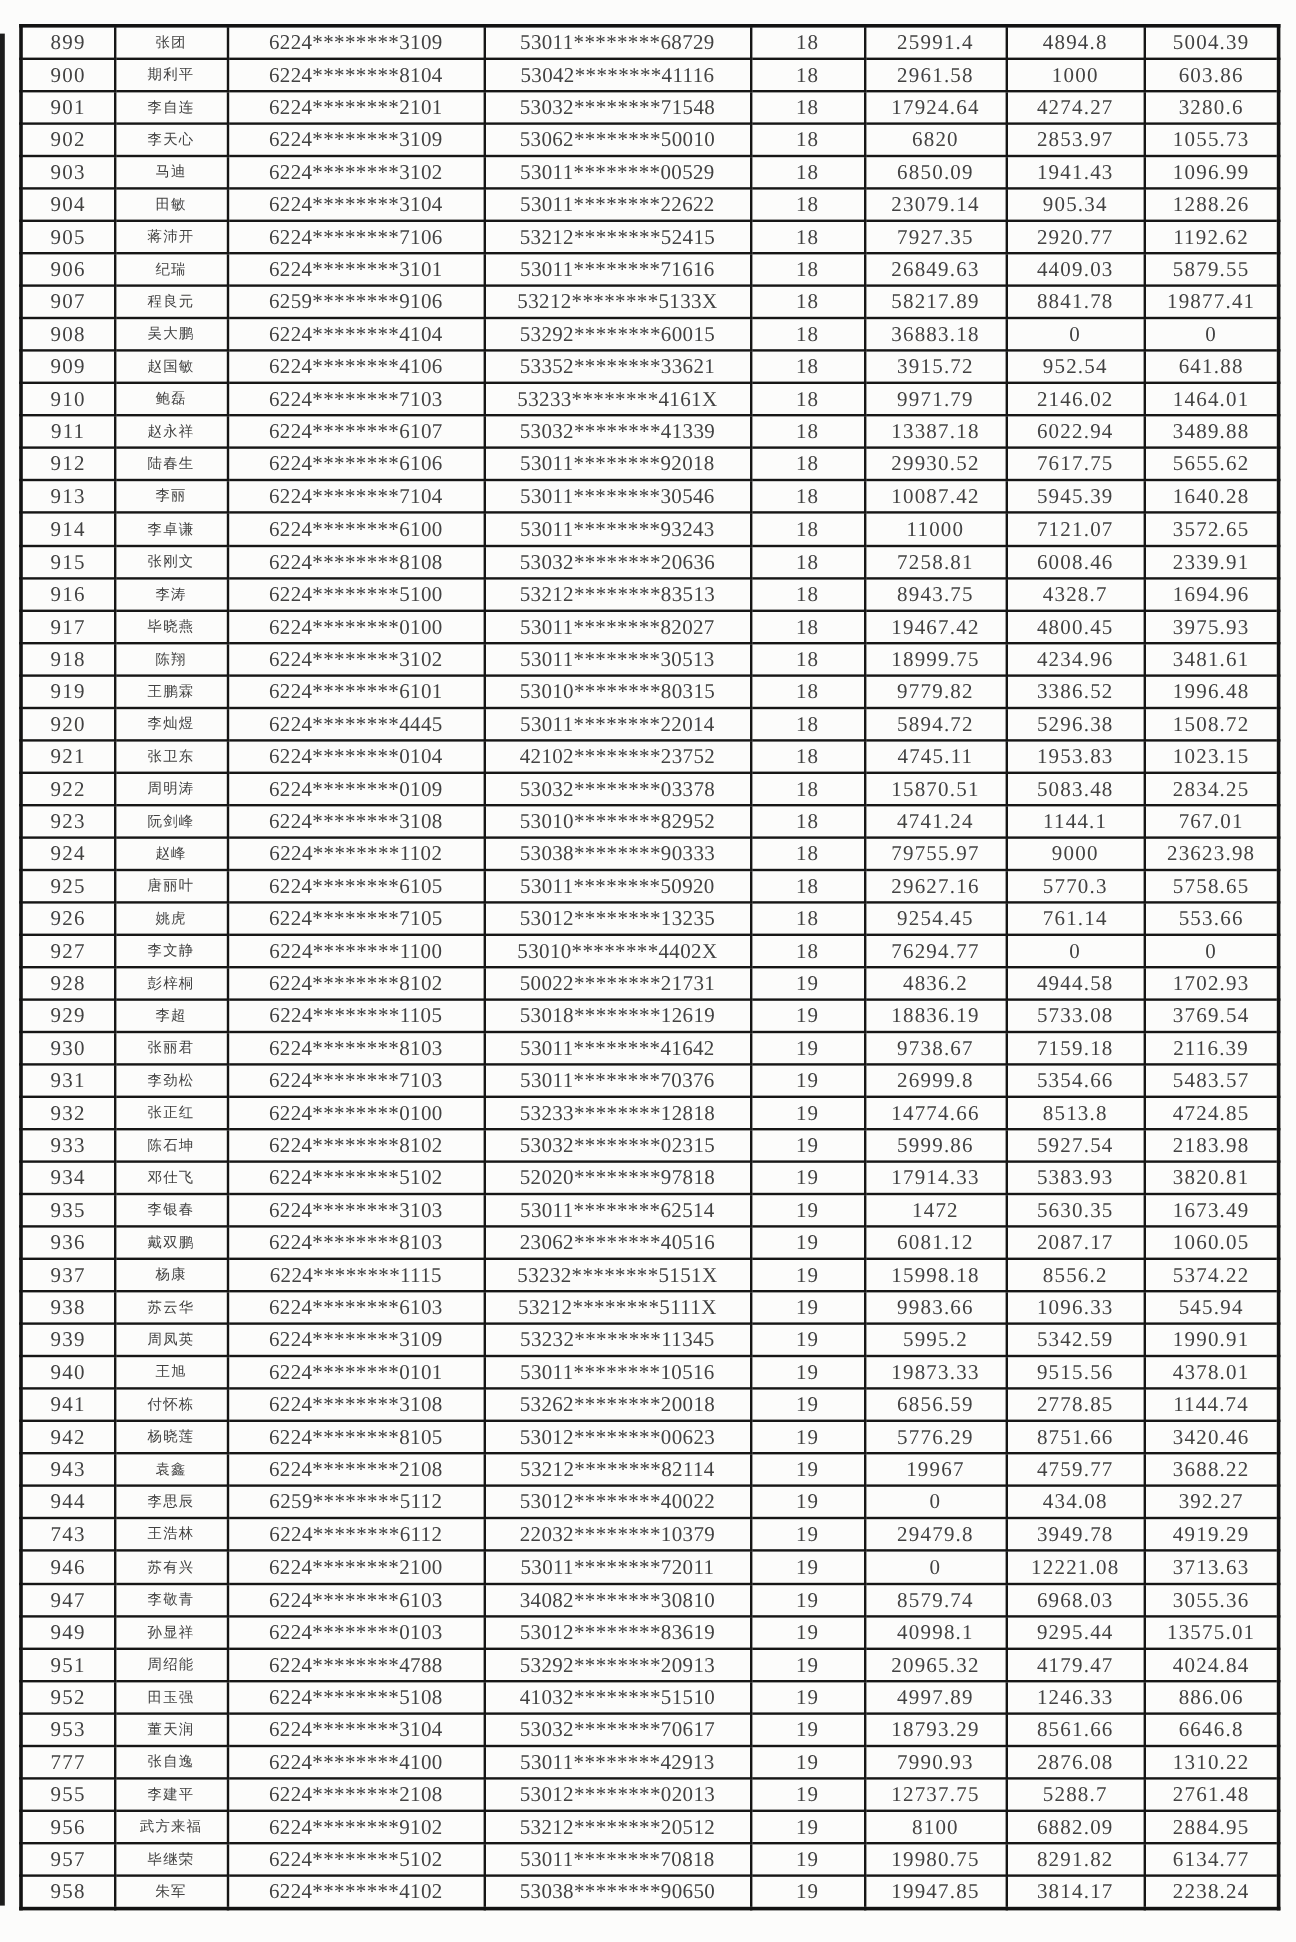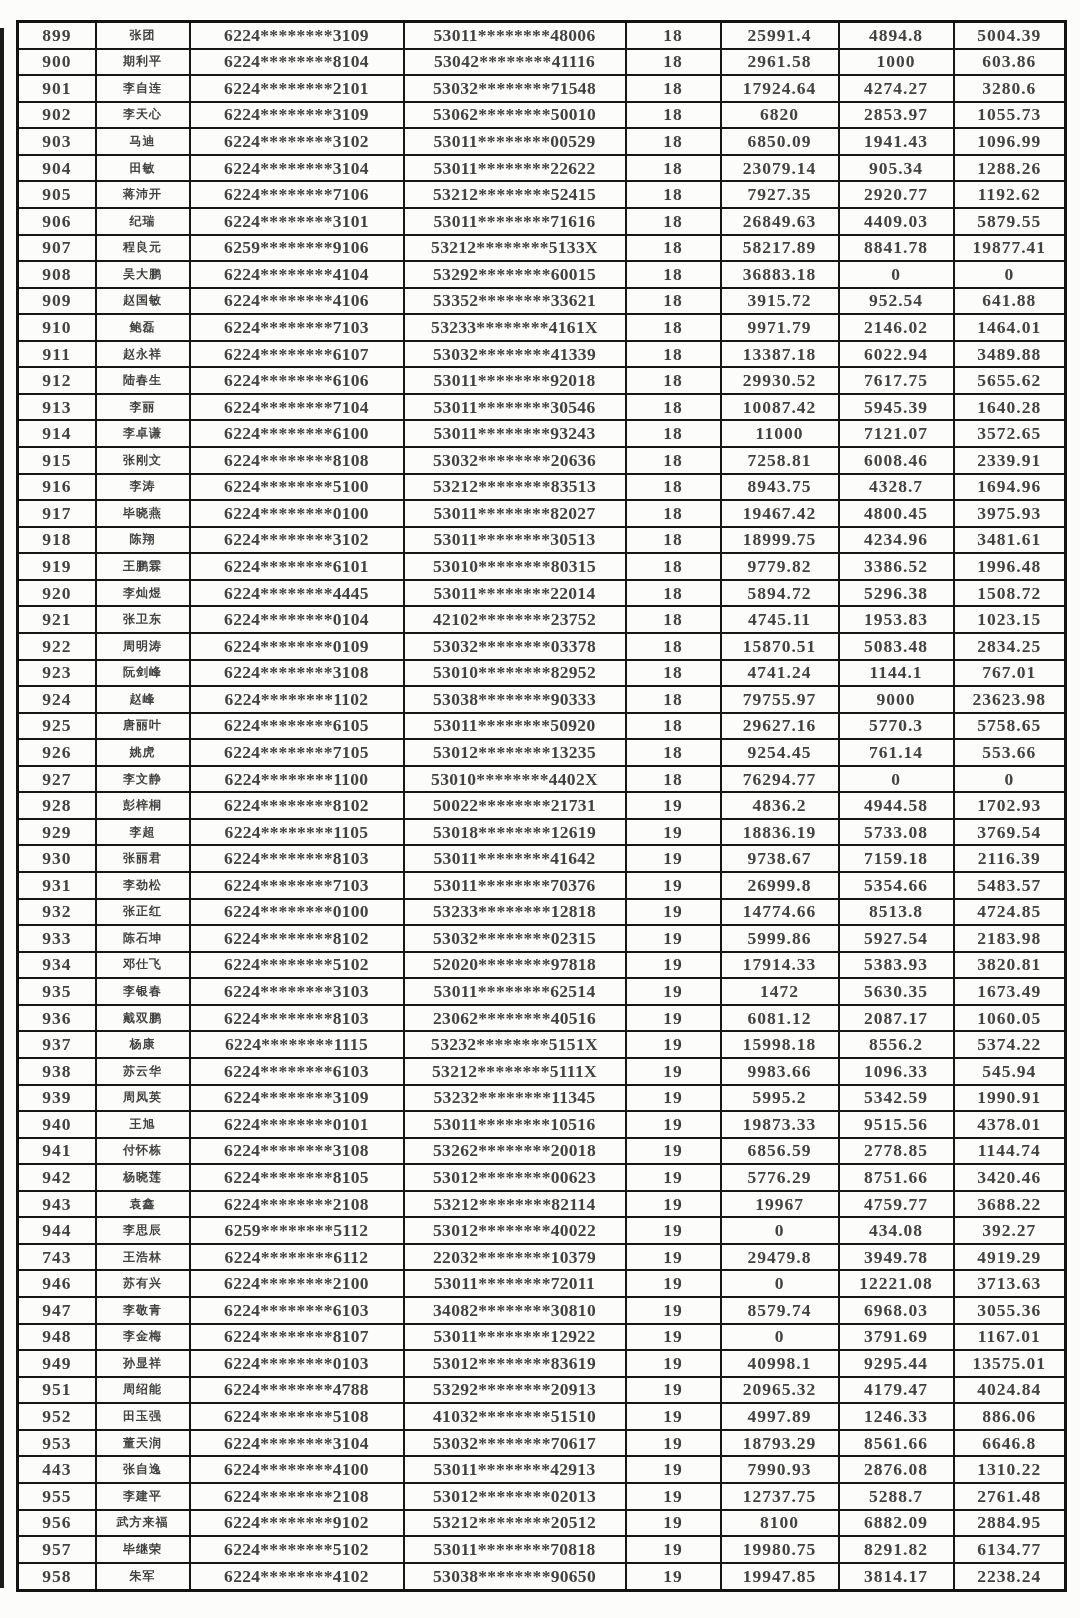--- a/index.html
+++ b/index.html
@@ -9,21 +9,20 @@
     height: 1618px;
     background: #fcfcfb;
     overflow: hidden;
     font-family: "Liberation Serif", "DejaVu Serif", serif;
   }
   .page {
     position: relative;
     width: 936px;
     height: 1618px;
     background: #fcfcfb;
-    font-weight: bold;
   }
   
   .scan-edge {
     position: absolute;
     left: 0;
     top: 28px;
     width: 4px;
     height: 1560px;
     background: #1c1c1c;
   }
@@ -79,21 +78,21 @@
       <col style="width:95px">
       <col style="width:118px">
       <col style="width:115px">
       <col style="width:112px">
     </colgroup>
     <tbody>
         <tr>
           <td class="cell-seq">899</td>
           <td class="cell-name">张团</td>
           <td class="cell-card">6224********3109</td>
-          <td class="cell-id">53011********48006</td>
+          <td class="cell-id">53011********68729</td>
           <td class="cell-period">18</td>
           <td class="cell-amount1">25991.4</td>
           <td class="cell-amount2">4894.8</td>
           <td class="cell-amount3">5004.39</td>
         </tr>
         <tr>
           <td class="cell-seq">900</td>
           <td class="cell-name">期利平</td>
           <td class="cell-card">6224********8104</td>
           <td class="cell-id">53042********41116</td>
@@ -566,30 +565,20 @@
           <td class="cell-seq">947</td>
           <td class="cell-name">李敬青</td>
           <td class="cell-card">6224********6103</td>
           <td class="cell-id">34082********30810</td>
           <td class="cell-period">19</td>
           <td class="cell-amount1">8579.74</td>
           <td class="cell-amount2">6968.03</td>
           <td class="cell-amount3">3055.36</td>
         </tr>
         <tr>
-          <td class="cell-seq">948</td>
-          <td class="cell-name">李金梅</td>
-          <td class="cell-card">6224********8107</td>
-          <td class="cell-id">53011********12922</td>
-          <td class="cell-period">19</td>
-          <td class="cell-amount1">0</td>
-          <td class="cell-amount2">3791.69</td>
-          <td class="cell-amount3">1167.01</td>
-        </tr>
-        <tr>
           <td class="cell-seq">949</td>
           <td class="cell-name">孙显祥</td>
           <td class="cell-card">6224********0103</td>
           <td class="cell-id">53012********83619</td>
           <td class="cell-period">19</td>
           <td class="cell-amount1">40998.1</td>
           <td class="cell-amount2">9295.44</td>
           <td class="cell-amount3">13575.01</td>
         </tr>
         <tr>
@@ -616,21 +605,21 @@
           <td class="cell-seq">953</td>
           <td class="cell-name">董天润</td>
           <td class="cell-card">6224********3104</td>
           <td class="cell-id">53032********70617</td>
           <td class="cell-period">19</td>
           <td class="cell-amount1">18793.29</td>
           <td class="cell-amount2">8561.66</td>
           <td class="cell-amount3">6646.8</td>
         </tr>
         <tr>
-          <td class="cell-seq">443</td>
+          <td class="cell-seq">777</td>
           <td class="cell-name">张自逸</td>
           <td class="cell-card">6224********4100</td>
           <td class="cell-id">53011********42913</td>
           <td class="cell-period">19</td>
           <td class="cell-amount1">7990.93</td>
           <td class="cell-amount2">2876.08</td>
           <td class="cell-amount3">1310.22</td>
         </tr>
         <tr>
           <td class="cell-seq">955</td>

